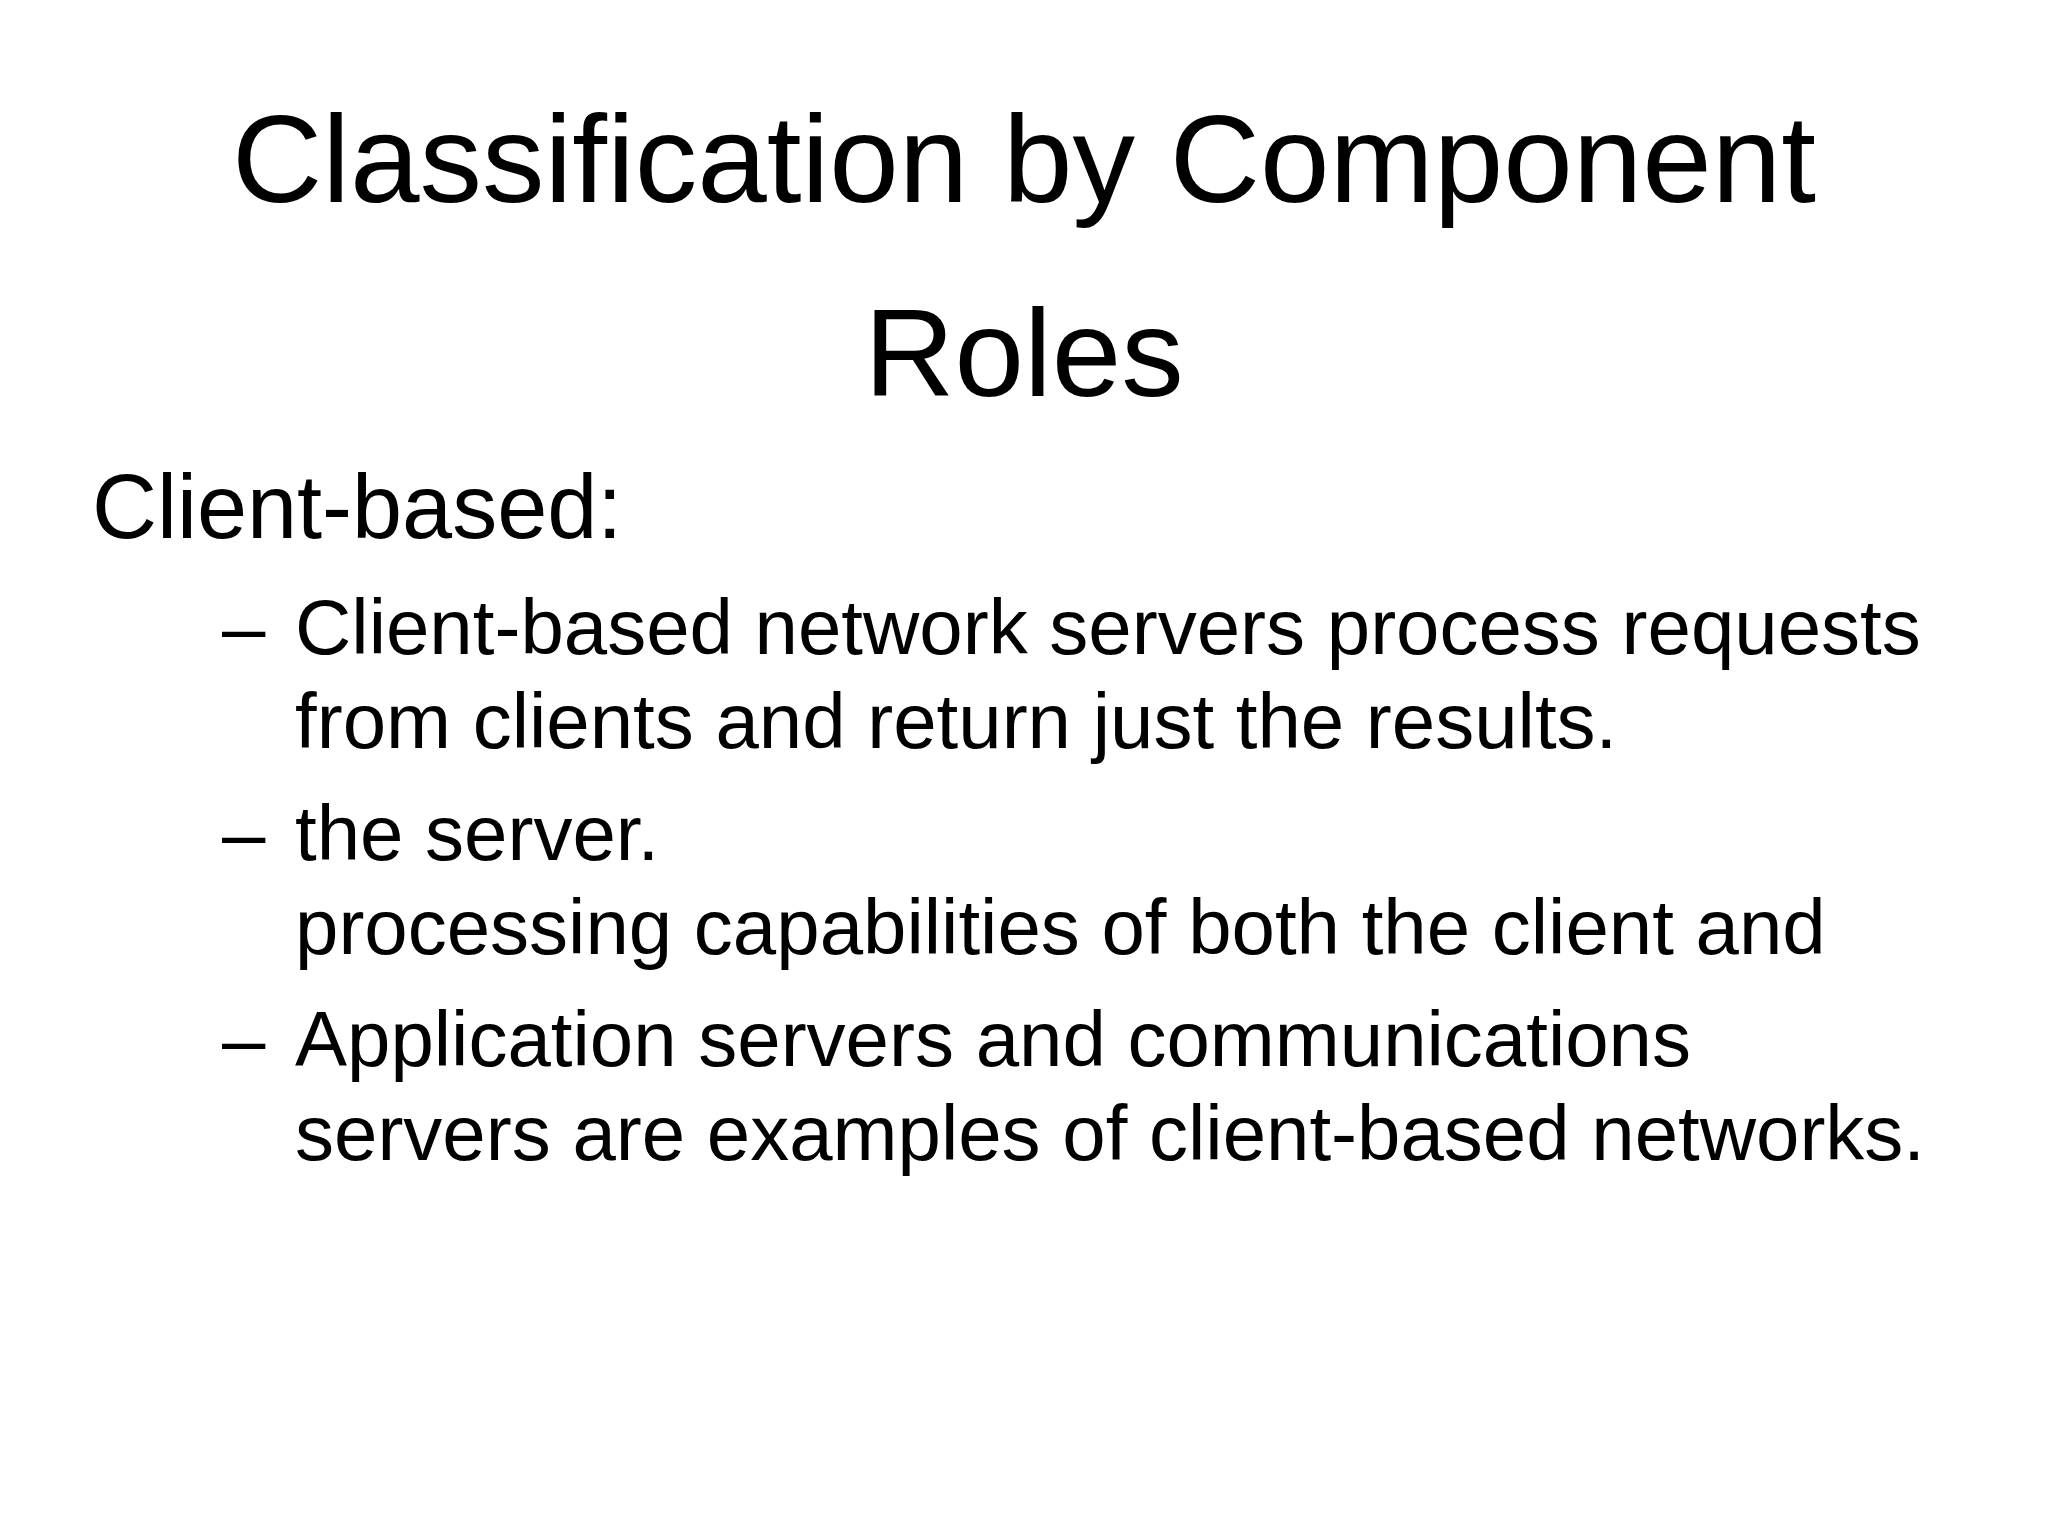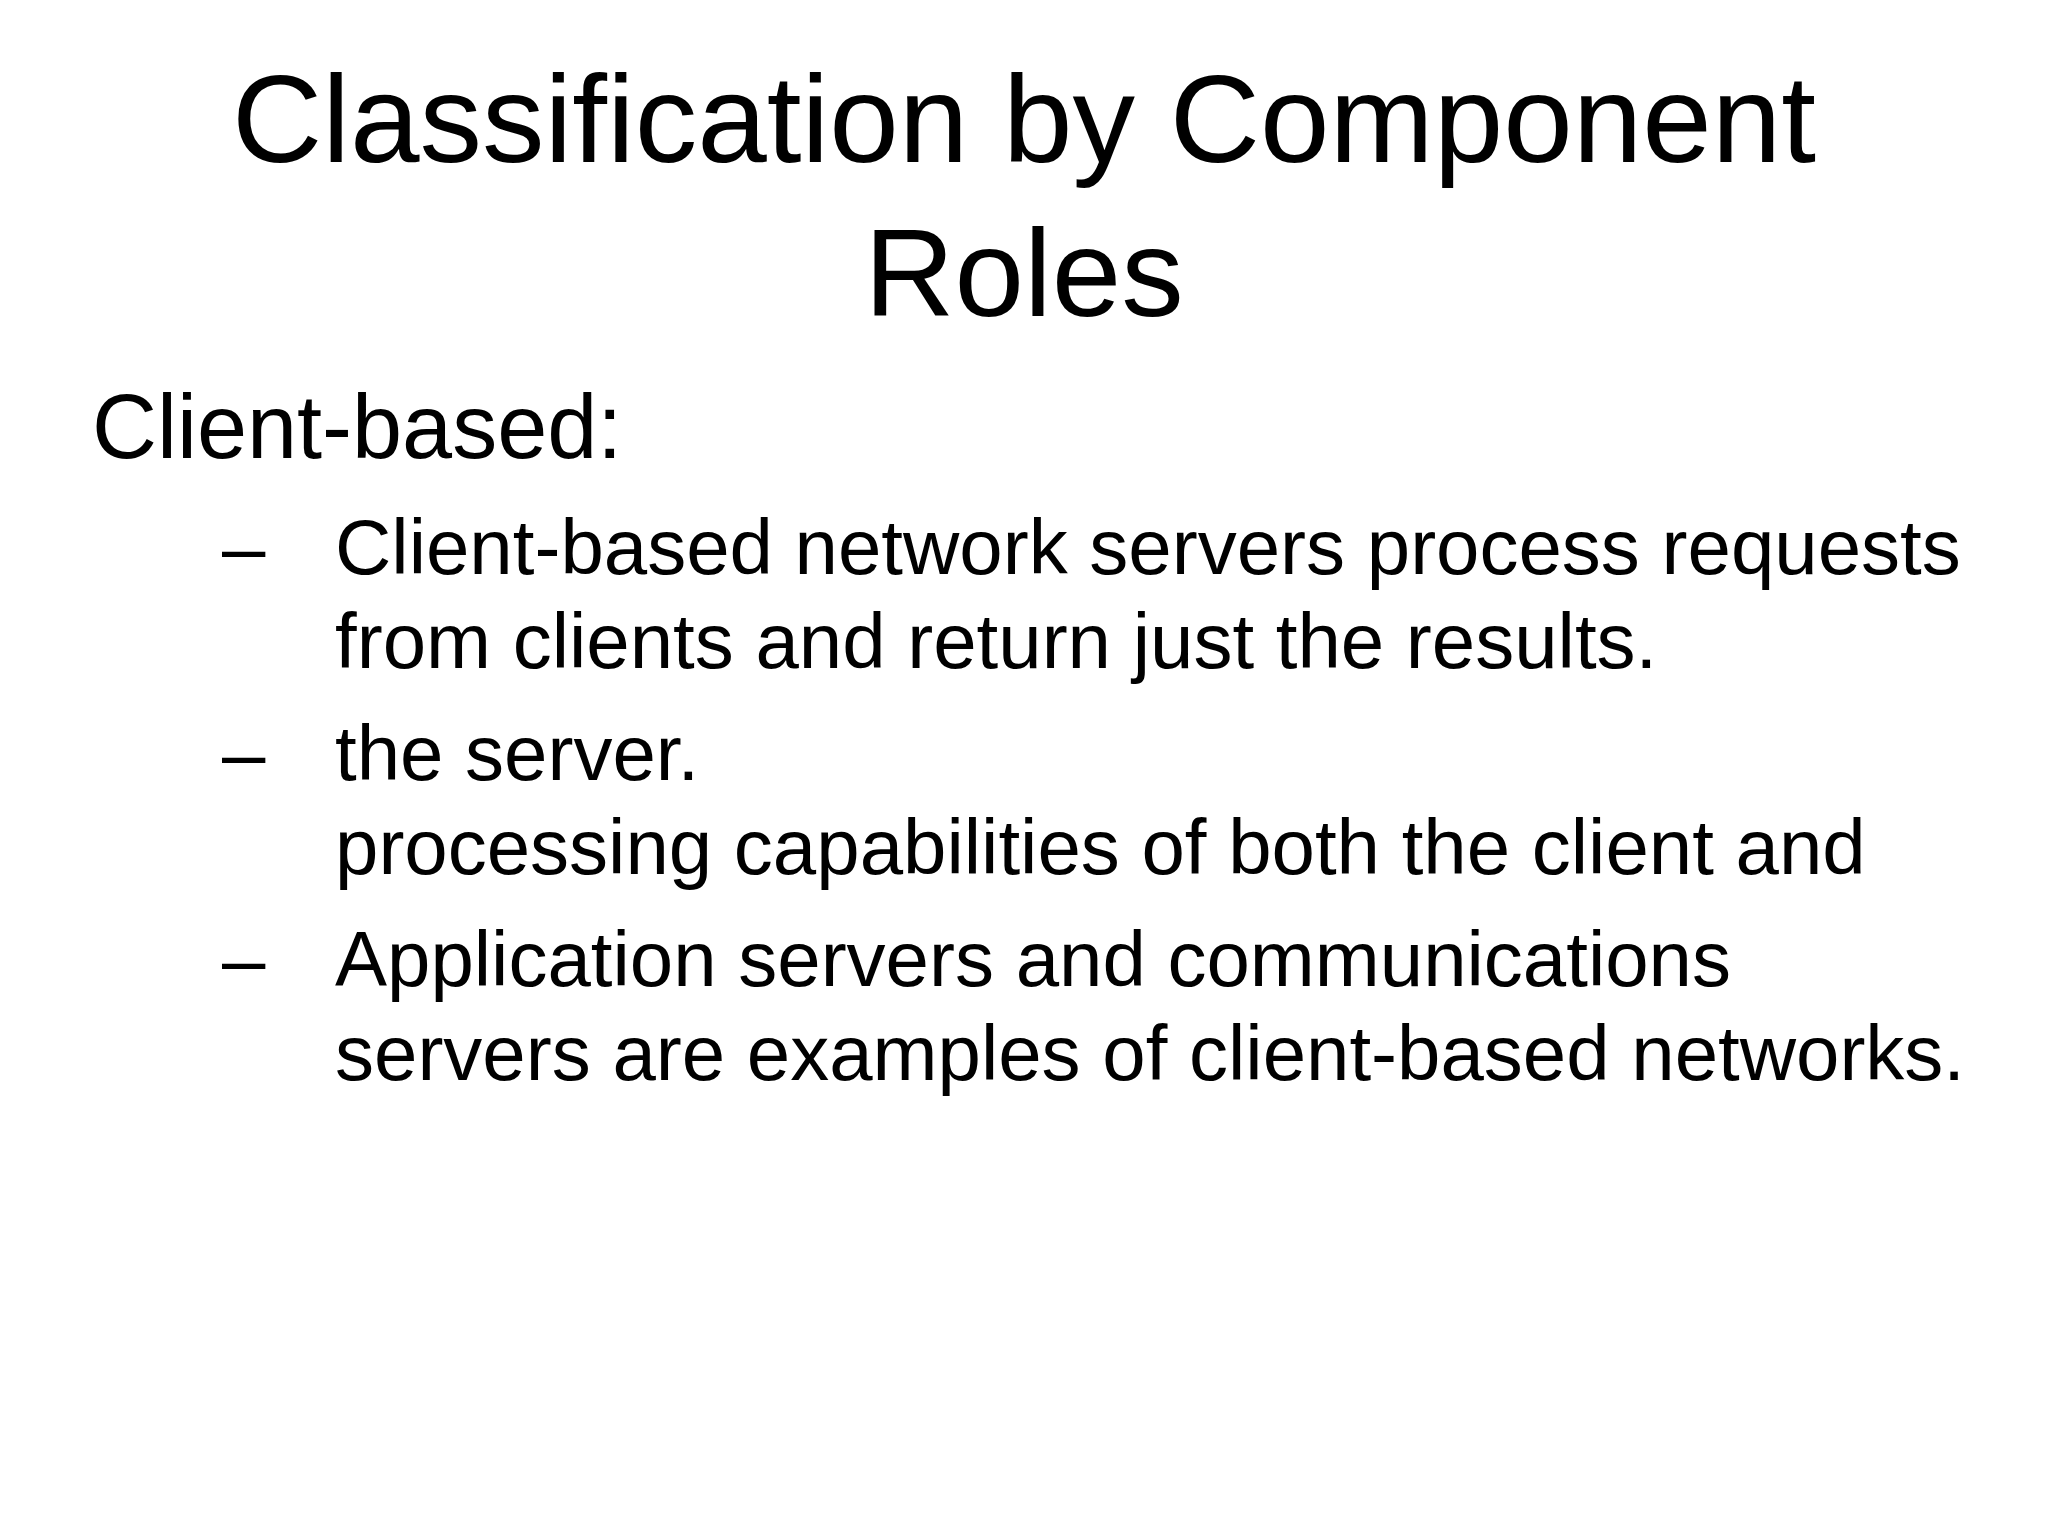--- a/index.html
+++ b/index.html
@@ -23,20 +23,21 @@
   .slide-title {
     padding-top: 42px;
     text-align: center;
     font-size: 125px;
     line-height: 154px;
     font-weight: 400;
     letter-spacing: 0;
   }
   .slide-title .title-line {
     white-space: nowrap;
+    margin-top: 40px;
   }
   .body-heading {
     margin-top: 24px;
     margin-left: 92px;
     font-size: 90px;
     line-height: 106px;
     font-weight: 400;
   }
   .bullet-list {
     margin-top: 20px;
@@ -55,21 +56,20 @@
   }
   .bullet-marker {
     flex: 0 0 73px;
     width: 73px;
   }
   .bullet-lines {
     flex: 1 1 auto;
   }
   .bullet-line {
     white-space: nowrap;
-    margin-left: 40px;
   }
 </style>
 </head>
 <body>
 
 <div class="slide">
 
   <div class="slide-title">
     <div class="title-line">Classification by Component</div>
     <div class="title-line">Roles</div>

